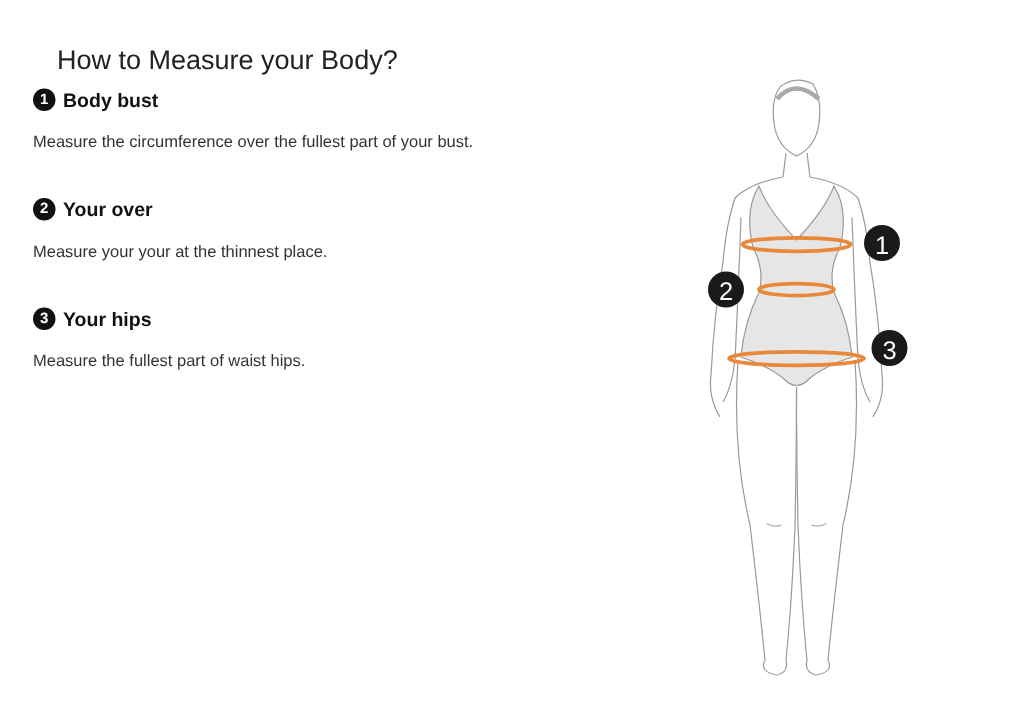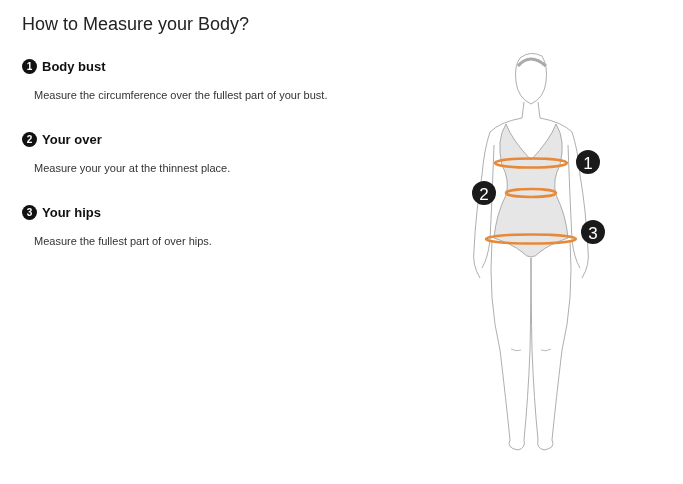--- a/index.html
+++ b/index.html
@@ -1,23 +1,23 @@
 <!DOCTYPE html>
 <html><head>
 <meta charset="utf-8">
 <style>
   html, body { margin:0; padding:0; background:#ffffff; }
   body { width:683px; height:484px; position:relative; overflow:hidden;
          font-family:"Liberation Sans", sans-serif; color:#222; }
-  .title { position:absolute; left:22px; top:14px; font-size:18px; font-weight:normal; color:#222; margin:0; }
+  .title { position:absolute; left:22px; top:14px; font-size:18px; font-weight:normal; color:#222; margin:16px; }
   .item-head { position:absolute; left:22px; display:flex; align-items:center; gap:5px;
                font-size:13px; font-weight:bold; color:#111; }
   .num { width:15px; height:15px; border-radius:50%; background:#111; color:#fff;
          font-size:10px; font-weight:bold; display:flex; align-items:center; justify-content:center; }
-  .item-desc { position:absolute; left:22px; font-size:11px; color:#333;margin-left:12px; }
+  .item-desc { position:absolute; left:22px; font-size:11px; color:#333; }
   .figure { position:absolute; left:460px; top:40px; width:160px; height:420px; }
 </style>
 </head>
 <body>
 
 <h1 class="title">How to Measure your Body?</h1>
 
 <div class="item-head" style="top:59px">
   <span class="num">1</span>
   <span>Body bust</span>
@@ -27,21 +27,21 @@
 <div class="item-head" style="top:132px">
   <span class="num">2</span>
   <span>Your over</span>
 </div>
 <div class="item-desc" style="top:162px">Measure your your at the thinnest place.</div>
 
 <div class="item-head" style="top:205px">
   <span class="num">3</span>
   <span>Your hips</span>
 </div>
-<div class="item-desc" style="top:235px">Measure the fullest part of over hips.</div>
+<div class="item-desc" style="top:235px">Measure the fullest part of waist hips.</div>
 
 <div class="figure">
   <svg width="160" height="420" viewBox="460 40 160 420" fill="none" stroke="#999" stroke-width="0.8">
 
     <path d="M520 58 Q530 50 542 56 Q548 66 546 82 Q544 98 531 104 Q518 98 516 82 Q514 66 520 58 Z" fill="#fff"></path>
     <path d="M518 66 Q530 52 546 66" stroke="#aaa" stroke-width="3"></path>
 
     <path d="M524 102 L522 118 M538 102 L540 118"></path>
 
     <path d="M522 118 Q500 122 490 132 Q484 150 482 175 Q476 210 474 250 Q472 265 480 278"></path>

